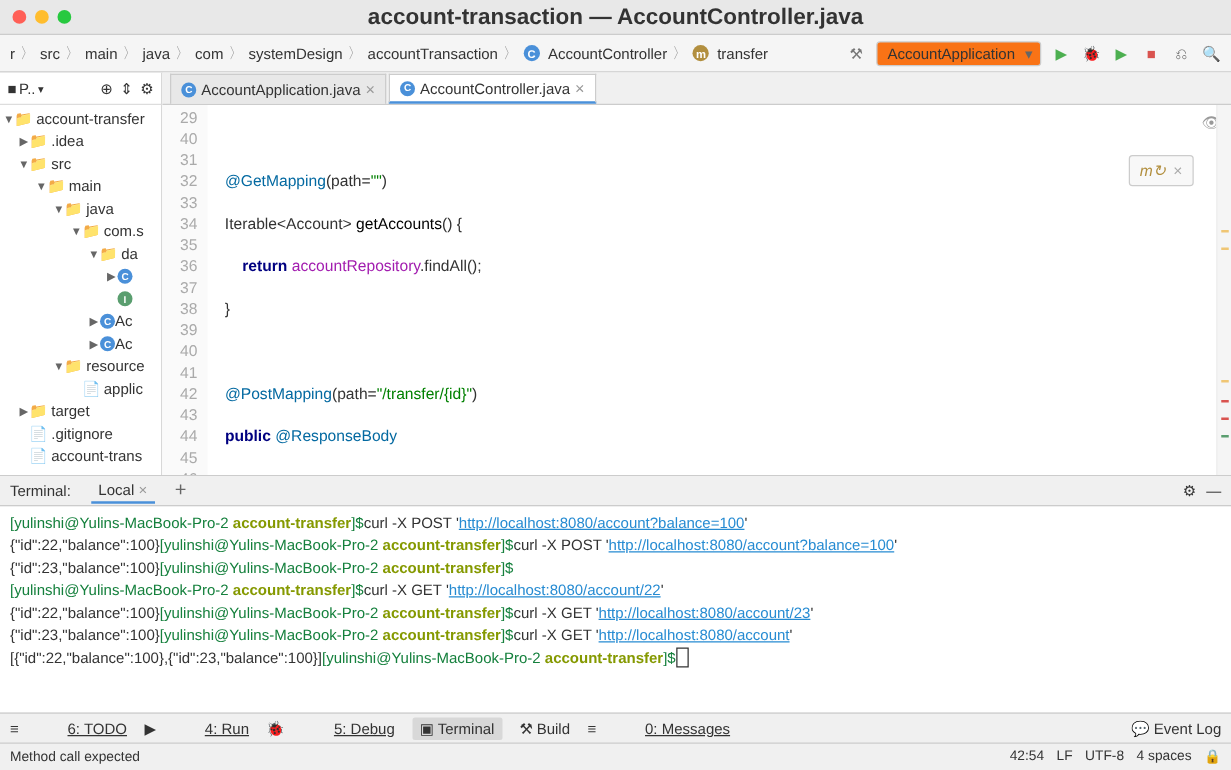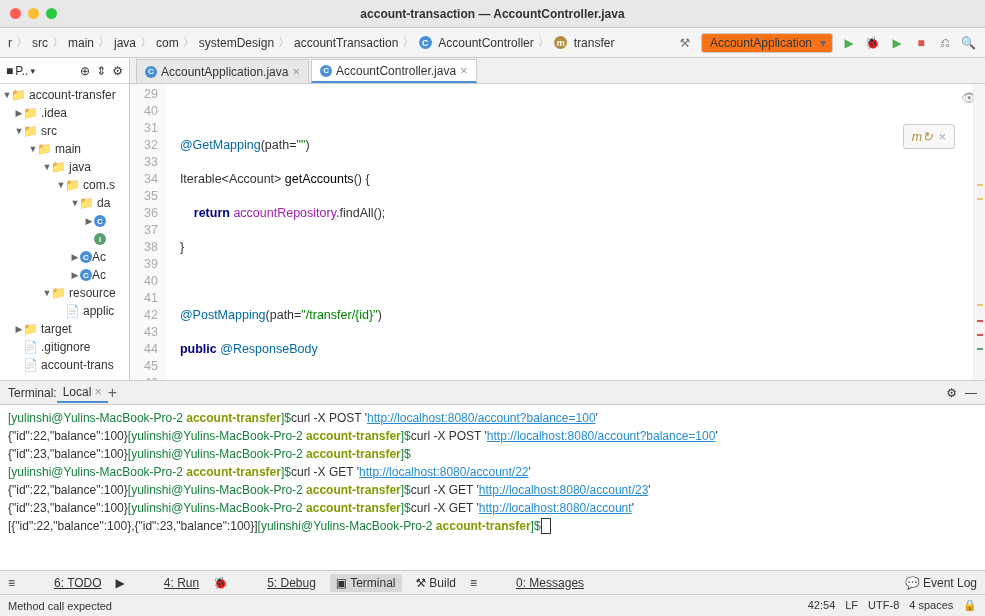--- a/index.html
+++ b/index.html
@@ -3,21 +3,21 @@
 <meta charset="utf-8">
 <style>
 * { margin: 0; padding: 0; box-sizing: border-box; font-family: -apple-system, "Helvetica Neue", Arial, sans-serif; }
 body { background: #f2f2f2; font-size: 12px; color: #333; width: 985px; height: 616px; display: flex; flex-direction: column; overflow: hidden; }
 .titlebar { height: 28px; background: #e8e8e8; display: flex; align-items: center; position: relative; border-bottom: 1px solid #ccc; }
 .traffic { display: flex; gap: 7px; margin-left: 10px; }
 .tl { width: 11px; height: 11px; border-radius: 50%; }
 .tl.red { background: #ff5f56; }
 .tl.yellow { background: #ffbd2e; }
 .tl.green { background: #27c93f; }
-.titlebar-title { position: absolute; left: 50%; transform: translateX(-50%); font-weight: 600; font-size: 12px; color: #333; }
+.titlebar-title { position: absolute; left: 50%; transform: translateX(-50%); font-weight: 600; font-size: 18px; color: #333; }
 .breadcrumb-bar { height: 30px; background: #f5f5f5; display: flex; align-items: center; padding: 0 8px; border-bottom: 1px solid #ccc; gap: 4px; }
 .crumb { color: #333; font-size: 12px; }
 .crumb-sep { color: #999; }
 .crumb-icon { width: 14px; height: 14px; display: inline-flex; align-items: center; justify-content: center; margin-right: 2px; }
 .crumb-c { background: #4a90d9; color: white; border-radius: 50%; width: 13px; height: 13px; font-size: 9px; font-weight: bold; display: inline-flex; align-items: center; justify-content: center; }
 .crumb-m { background: #b28f3f; color: white; border-radius: 50%; width: 13px; height: 13px; font-size: 9px; font-weight: bold; display: inline-flex; align-items: center; justify-content: center; }
 .toolbar-right { margin-left: auto; display: flex; align-items: center; gap: 8px; }
 .run-config { background: #f97316; border: 1px solid #ccc; padding: 2px 20px 2px 8px; border-radius: 3px; font-size: 12px; position: relative; }
 .run-config::after { content: '▾'; position: absolute; right: 6px; color: #666; }
 .tb-icon { width: 16px; height: 16px; display: inline-flex; align-items: center; justify-content: center; cursor: pointer; }
@@ -41,21 +41,21 @@
 .code-lines { flex: 1; padding-top: 2px; line-height: 17px; white-space: pre; position: relative; }
 .code-line { height: 17px; }
 .k-ann { color: #0369a1; }
 .k-mod { color: #000080; font-weight: bold; }
 .k-str { color: #008000; }
 .k-method { color: #000; }
 .k-field { color: #a21caf; }
 .eye-icon { position: absolute; top: 6px; right: 8px; color: #999; }
 .floating-box { position: absolute; top: 40px; right: 30px; border: 1px solid #ccc; background: #f8f8f8; padding: 4px 8px; border-radius: 3px; display: flex; align-items: center; gap: 6px; }
 .terminal-panel { background: white; border-top: 1px solid #ccc; display: flex; flex-direction: column; height: 190px; }
-.term-header { height: 24px; display: flex; align-items: center; padding: 0 8px; gap: 0; background: #f0f0f0; border-bottom: 1px solid #ccc; }
+.term-header { height: 24px; display: flex; align-items: center; padding: 0 8px; gap: 16px; background: #f0f0f0; border-bottom: 1px solid #ccc; }
 .term-tab { padding: 2px 6px; }
 .term-tab.active { border-bottom: 2px solid #4a90d9; }
 .term-body { flex: 1; padding: 4px 8px; font-family: Menlo, Consolas, monospace; font-size: 12px; line-height: 18px; overflow: hidden; }
 .t-prompt { color: #15803d; }
 .t-path { color: #859900; font-weight: bold; }
 .t-url { color: #268bd2; text-decoration: underline; }
 .bottom-tabs { height: 24px; display: flex; align-items: center; padding: 0 8px; background: #f0f0f0; border-top: 1px solid #ccc; gap: 14px; font-size: 12px; }
 .btab { display: flex; align-items: center; gap: 3px; cursor: pointer; }
 .btab.active { background: #d8d8d8; padding: 2px 6px; border-radius: 2px; }
 .btab-u { text-decoration: underline; margin-left: 36px; }

